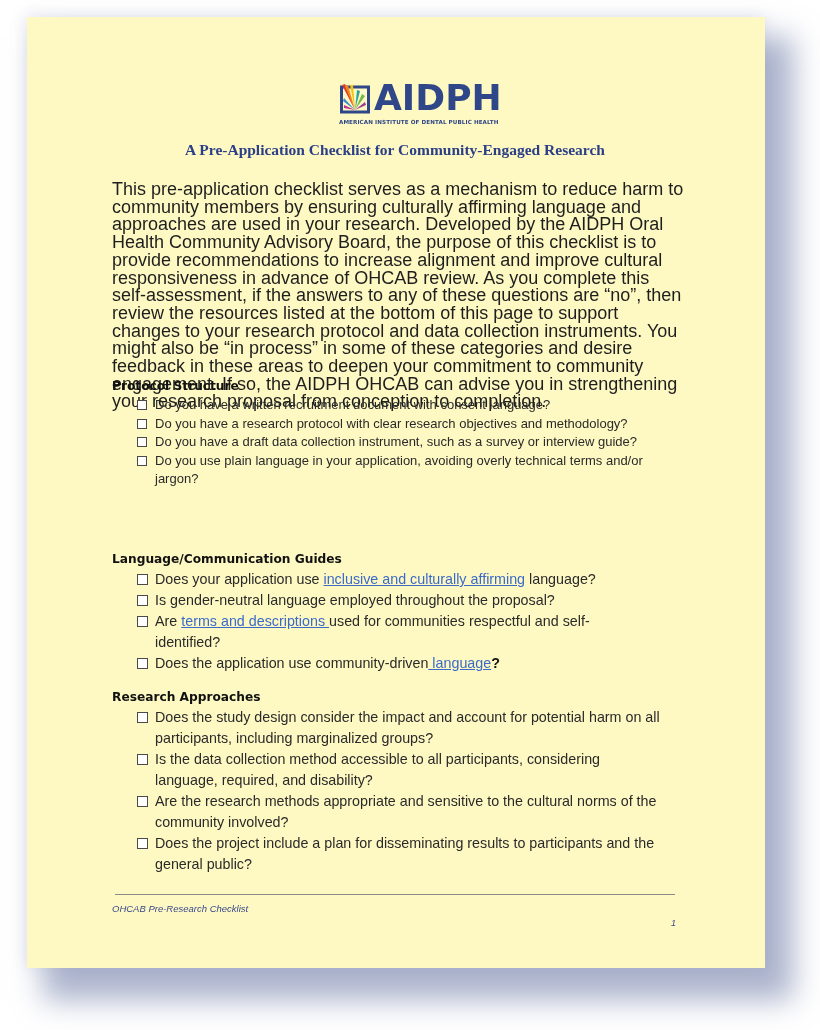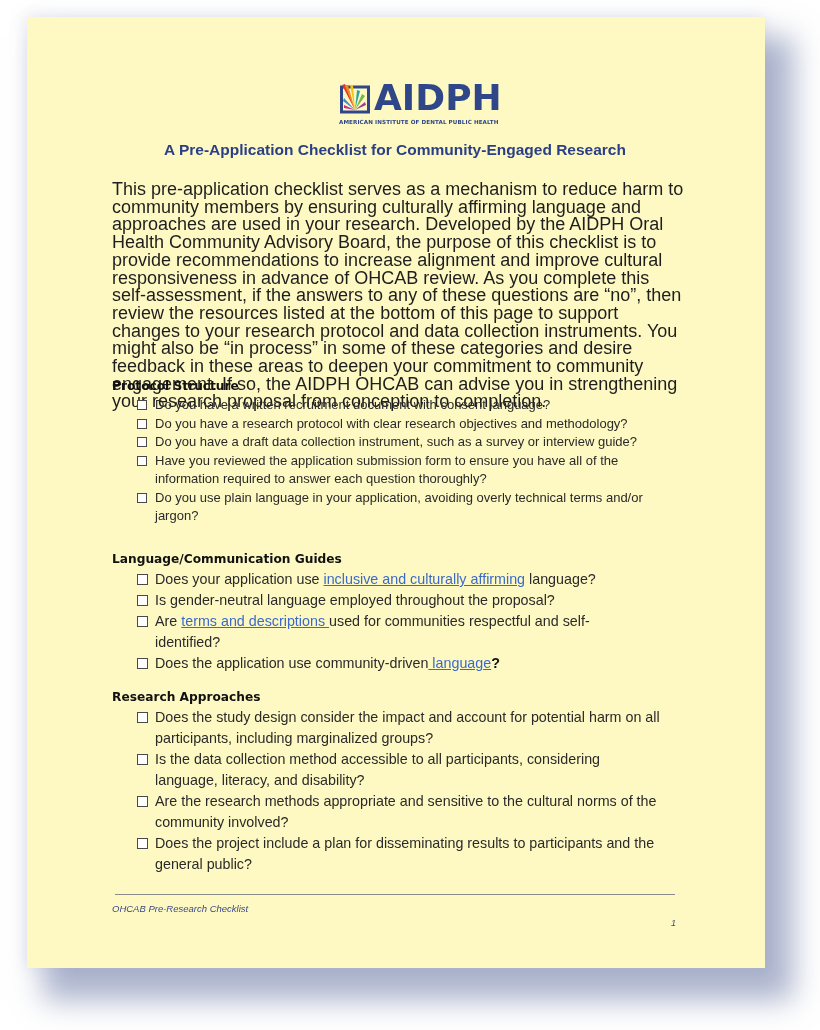--- a/index.html
+++ b/index.html
@@ -10,21 +10,21 @@
     background: #fef9c3;
     box-shadow: 22px 26px 28px 6px rgba(120,132,172,0.62), -2px -2px 14px rgba(160,165,200,0.25);
   }
   .logo { position: absolute; left: 313px; top: 63px; width: 170px; height: 50px; }
   .logo-mark { position: absolute; left: 0; top: 2px; width: 30px; height: 32px; }
   .logo-word { position: absolute; left: 34px; top: -2px; font-family: "DejaVu Sans", sans-serif;
     font-weight: bold; font-size: 36px; color: #2f4688; letter-spacing: 0px; line-height: 40px; }
   .logo-sub { position: absolute; left: -1px; top: 39px; font-size: 5.6px; font-weight: bold;
     color: #2f4688; white-space: nowrap; letter-spacing: 0.1px; }
   .title { position: absolute; left: 85px; top: 141px; width: 620px; text-align: center;
-    font-family: Liberation Sans, sans-serif; font-weight: bold; font-size: 15.5px; color: #2b3f86; }
+    font-family: Liberation Serif, serif; font-weight: bold; font-size: 15.5px; color: #2b3f86; }
   .intro { position: absolute; left: 112px; top: 181px; width: 575px;
     font-family: "Liberation Sans", sans-serif; font-size: 18px; line-height: 17.7px; color: #1e1e1e; }
   .section { position: absolute; left: 112px; width: 580px; }
   .section h3 { margin: 0 0 3px 0; font-family: "DejaVu Sans", sans-serif; font-size: 12.2px;
     font-weight: bold; color: #111; }
   .items { margin: 0; padding: 0; list-style: none; }
   .item { position: relative; padding-left: 43px; font-family: "Liberation Sans", sans-serif;
     color: #2a2a2a; }
   .s1 .item { font-size: 13px; line-height: 18.5px; margin-bottom: 0px; }
   .s2 .item, .s3 .item { font-size: 14.3px; line-height: 21px; }
@@ -74,24 +74,20 @@
         <span>Do you have a written recruitment document with consent language?</span>
       </li>
       <li class="item">
         <span class="checkbox"></span>
         <span>Do you have a research protocol with clear research objectives and methodology?</span>
       </li>
       <li class="item">
         <span class="checkbox"></span>
         <span>Do you have a draft data collection instrument, such as a survey or interview guide?</span>
       </li>
-      <li class="item" style="width:515px;">
-        <span class="checkbox"></span>
-        <span>Have you reviewed the application submission form to ensure you have all of the information required to answer each question thoroughly?</span>
-      </li>
       <li class="item" style="width:500px;">
         <span class="checkbox"></span>
         <span>Do you use plain language in your application, avoiding overly technical terms and/or jargon?</span>
       </li>
     </ul>
   </div>
 
   <div class="section s2" style="left:85px; top:535px;">
     <h3>Language/Communication Guides</h3>
     <ul class="items">
@@ -116,21 +112,21 @@
 
   <div class="section s3" style="left:85px; top:673px;">
     <h3>Research Approaches</h3>
     <ul class="items">
       <li class="item" style="width:530px;">
         <span class="checkbox"></span>
         <span>Does the study design consider the impact and account for potential harm on all participants, including marginalized groups?</span>
       </li>
       <li class="item" style="width:500px;">
         <span class="checkbox"></span>
-        <span>Is the data collection method accessible to all participants, considering language, literacy, and disability?</span>
+        <span>Is the data collection method accessible to all participants, considering language, required, and disability?</span>
       </li>
       <li class="item" style="width:530px;">
         <span class="checkbox"></span>
         <span>Are the research methods appropriate and sensitive to the cultural norms of the community involved?</span>
       </li>
       <li class="item" style="width:530px;">
         <span class="checkbox"></span>
         <span>Does the project include a plan for disseminating results to participants and the general public?</span>
       </li>
     </ul>

